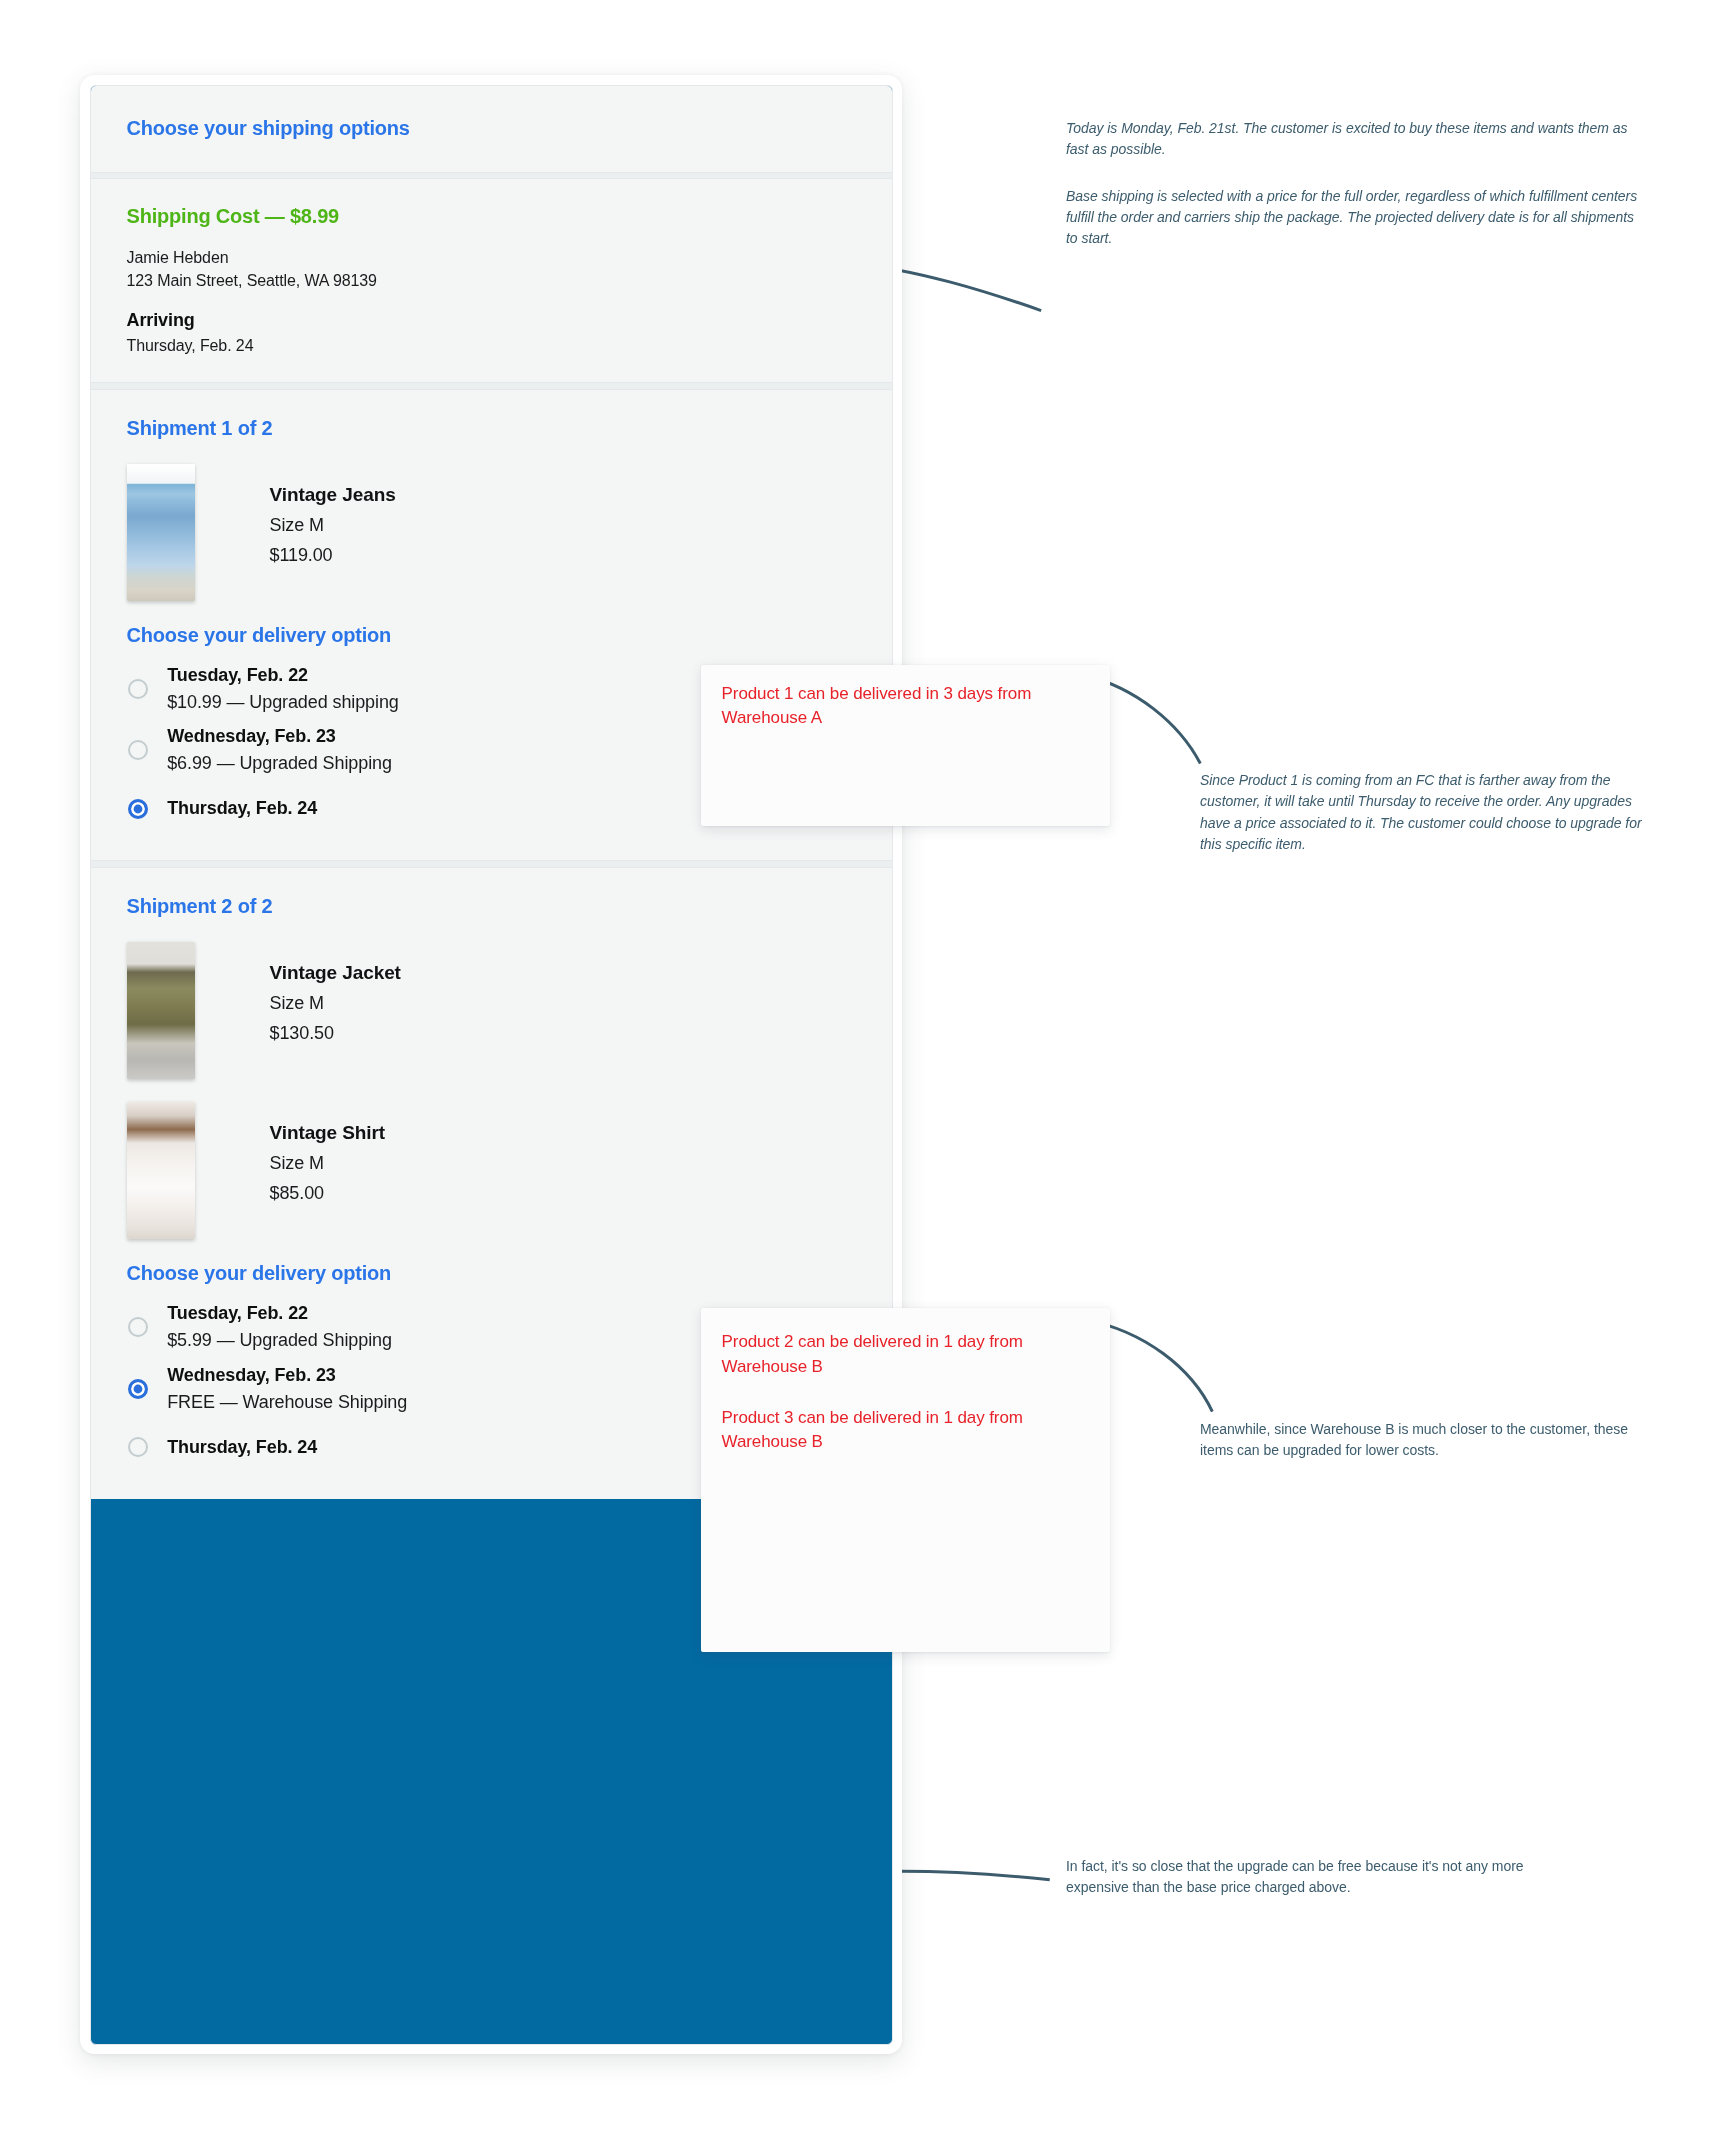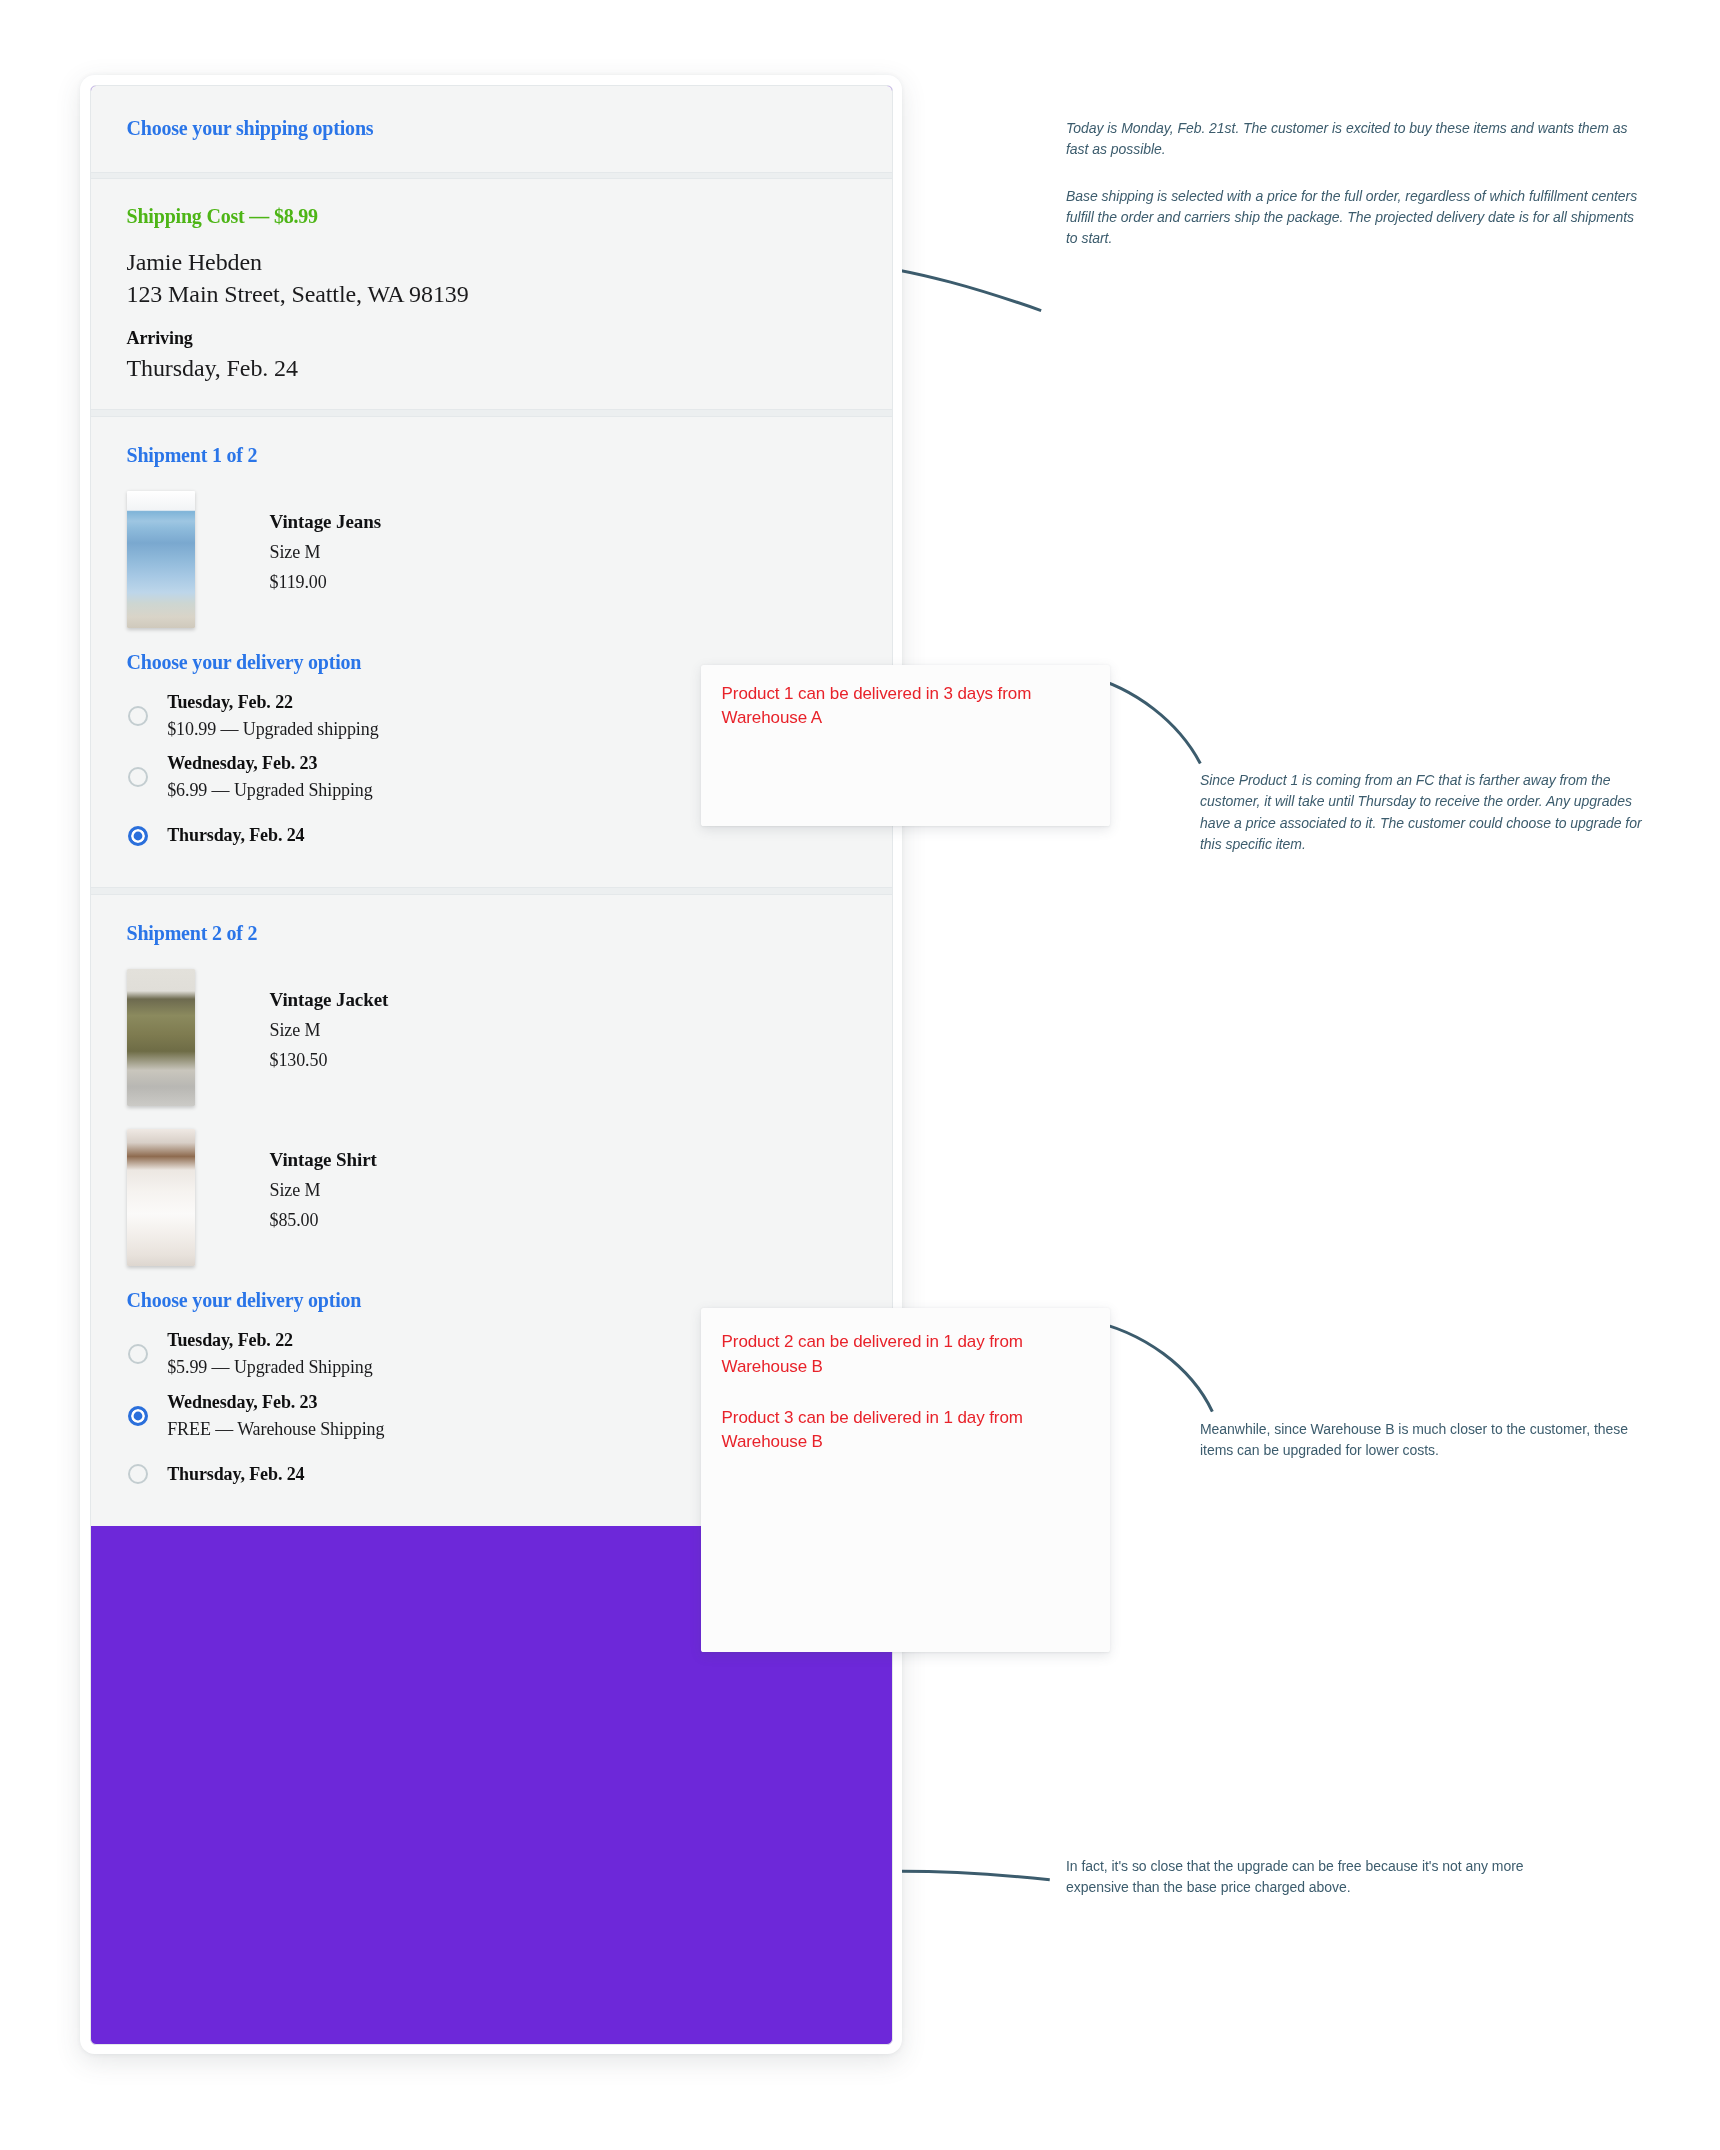--- a/index.html
+++ b/index.html
@@ -22,25 +22,24 @@
     border-radius: 14.6px;
     box-shadow: 0 7.7px 26px rgba(60,70,80,0.13), 0 0.9px 4.3px rgba(60,70,80,0.07);
     padding: 8.6px;
   }
   #checkout-inner {
     position: absolute;
     left: 9.5px;
     top: 9.5px;
     right: 9.5px;
     bottom: 9.5px;
-    background: #6d28d9;
+    background: #0369a1;
     border: 1.3px solid #e4e8ea;
     border-radius: 6px;
     overflow: hidden;
-    font-family: Liberation Serif, serif;
   }
 
   .section {
     background: #f4f5f5;
     padding: 0 36px;
     position: relative;
   }
   .divider {
     height: 7.7px;
     background: #eceff0;
@@ -62,21 +61,21 @@
     letter-spacing: -0.2px;
   }
   .label-bold {
     color: #0f0f10;
     font-size: 18px;
     font-weight: bold;
     letter-spacing: -0.1px;
   }
   .value-reg {
     color: #1b1b1d;
-    font-size: 24px;
+    font-size: 16px;
     font-weight: normal;
     letter-spacing: -0.1px;
   }
 
   
   #header-section { height: 86px; display: flex; align-items: center; }
 
   
   #summary-section { padding-top: 26px; padding-bottom: 27px; }
   #summary-section .green-head { margin-bottom: 20.6px; }

